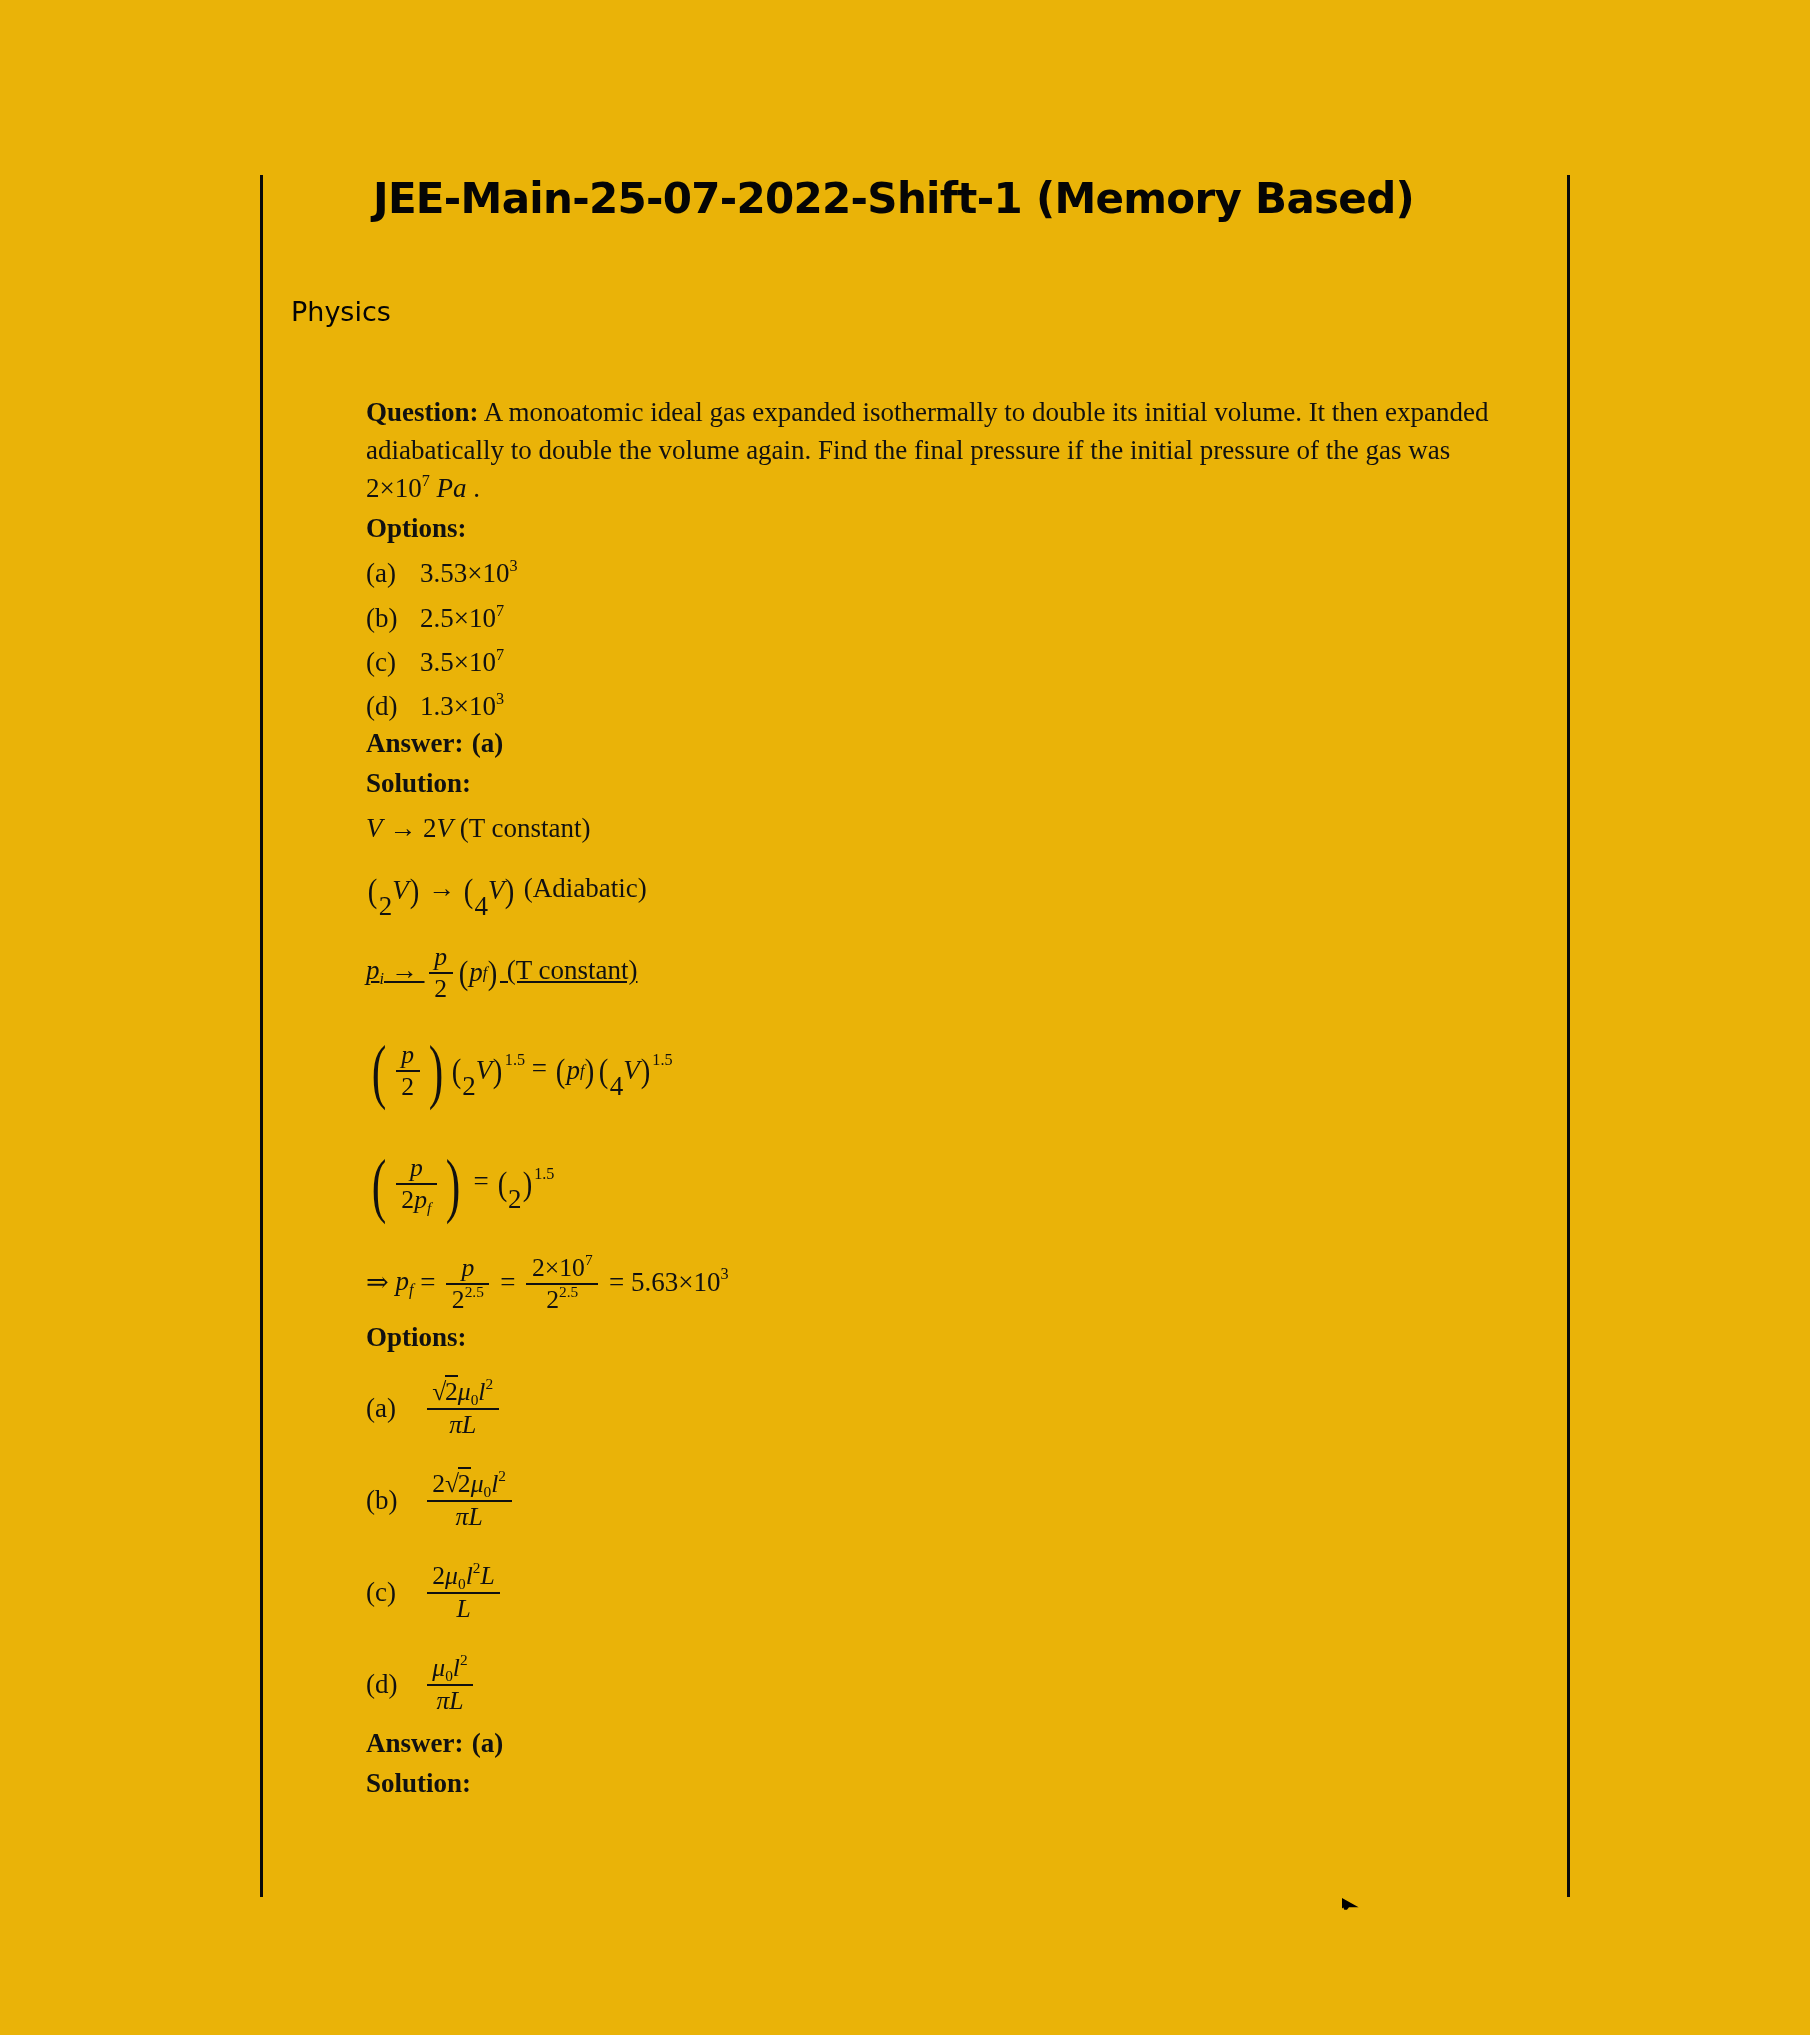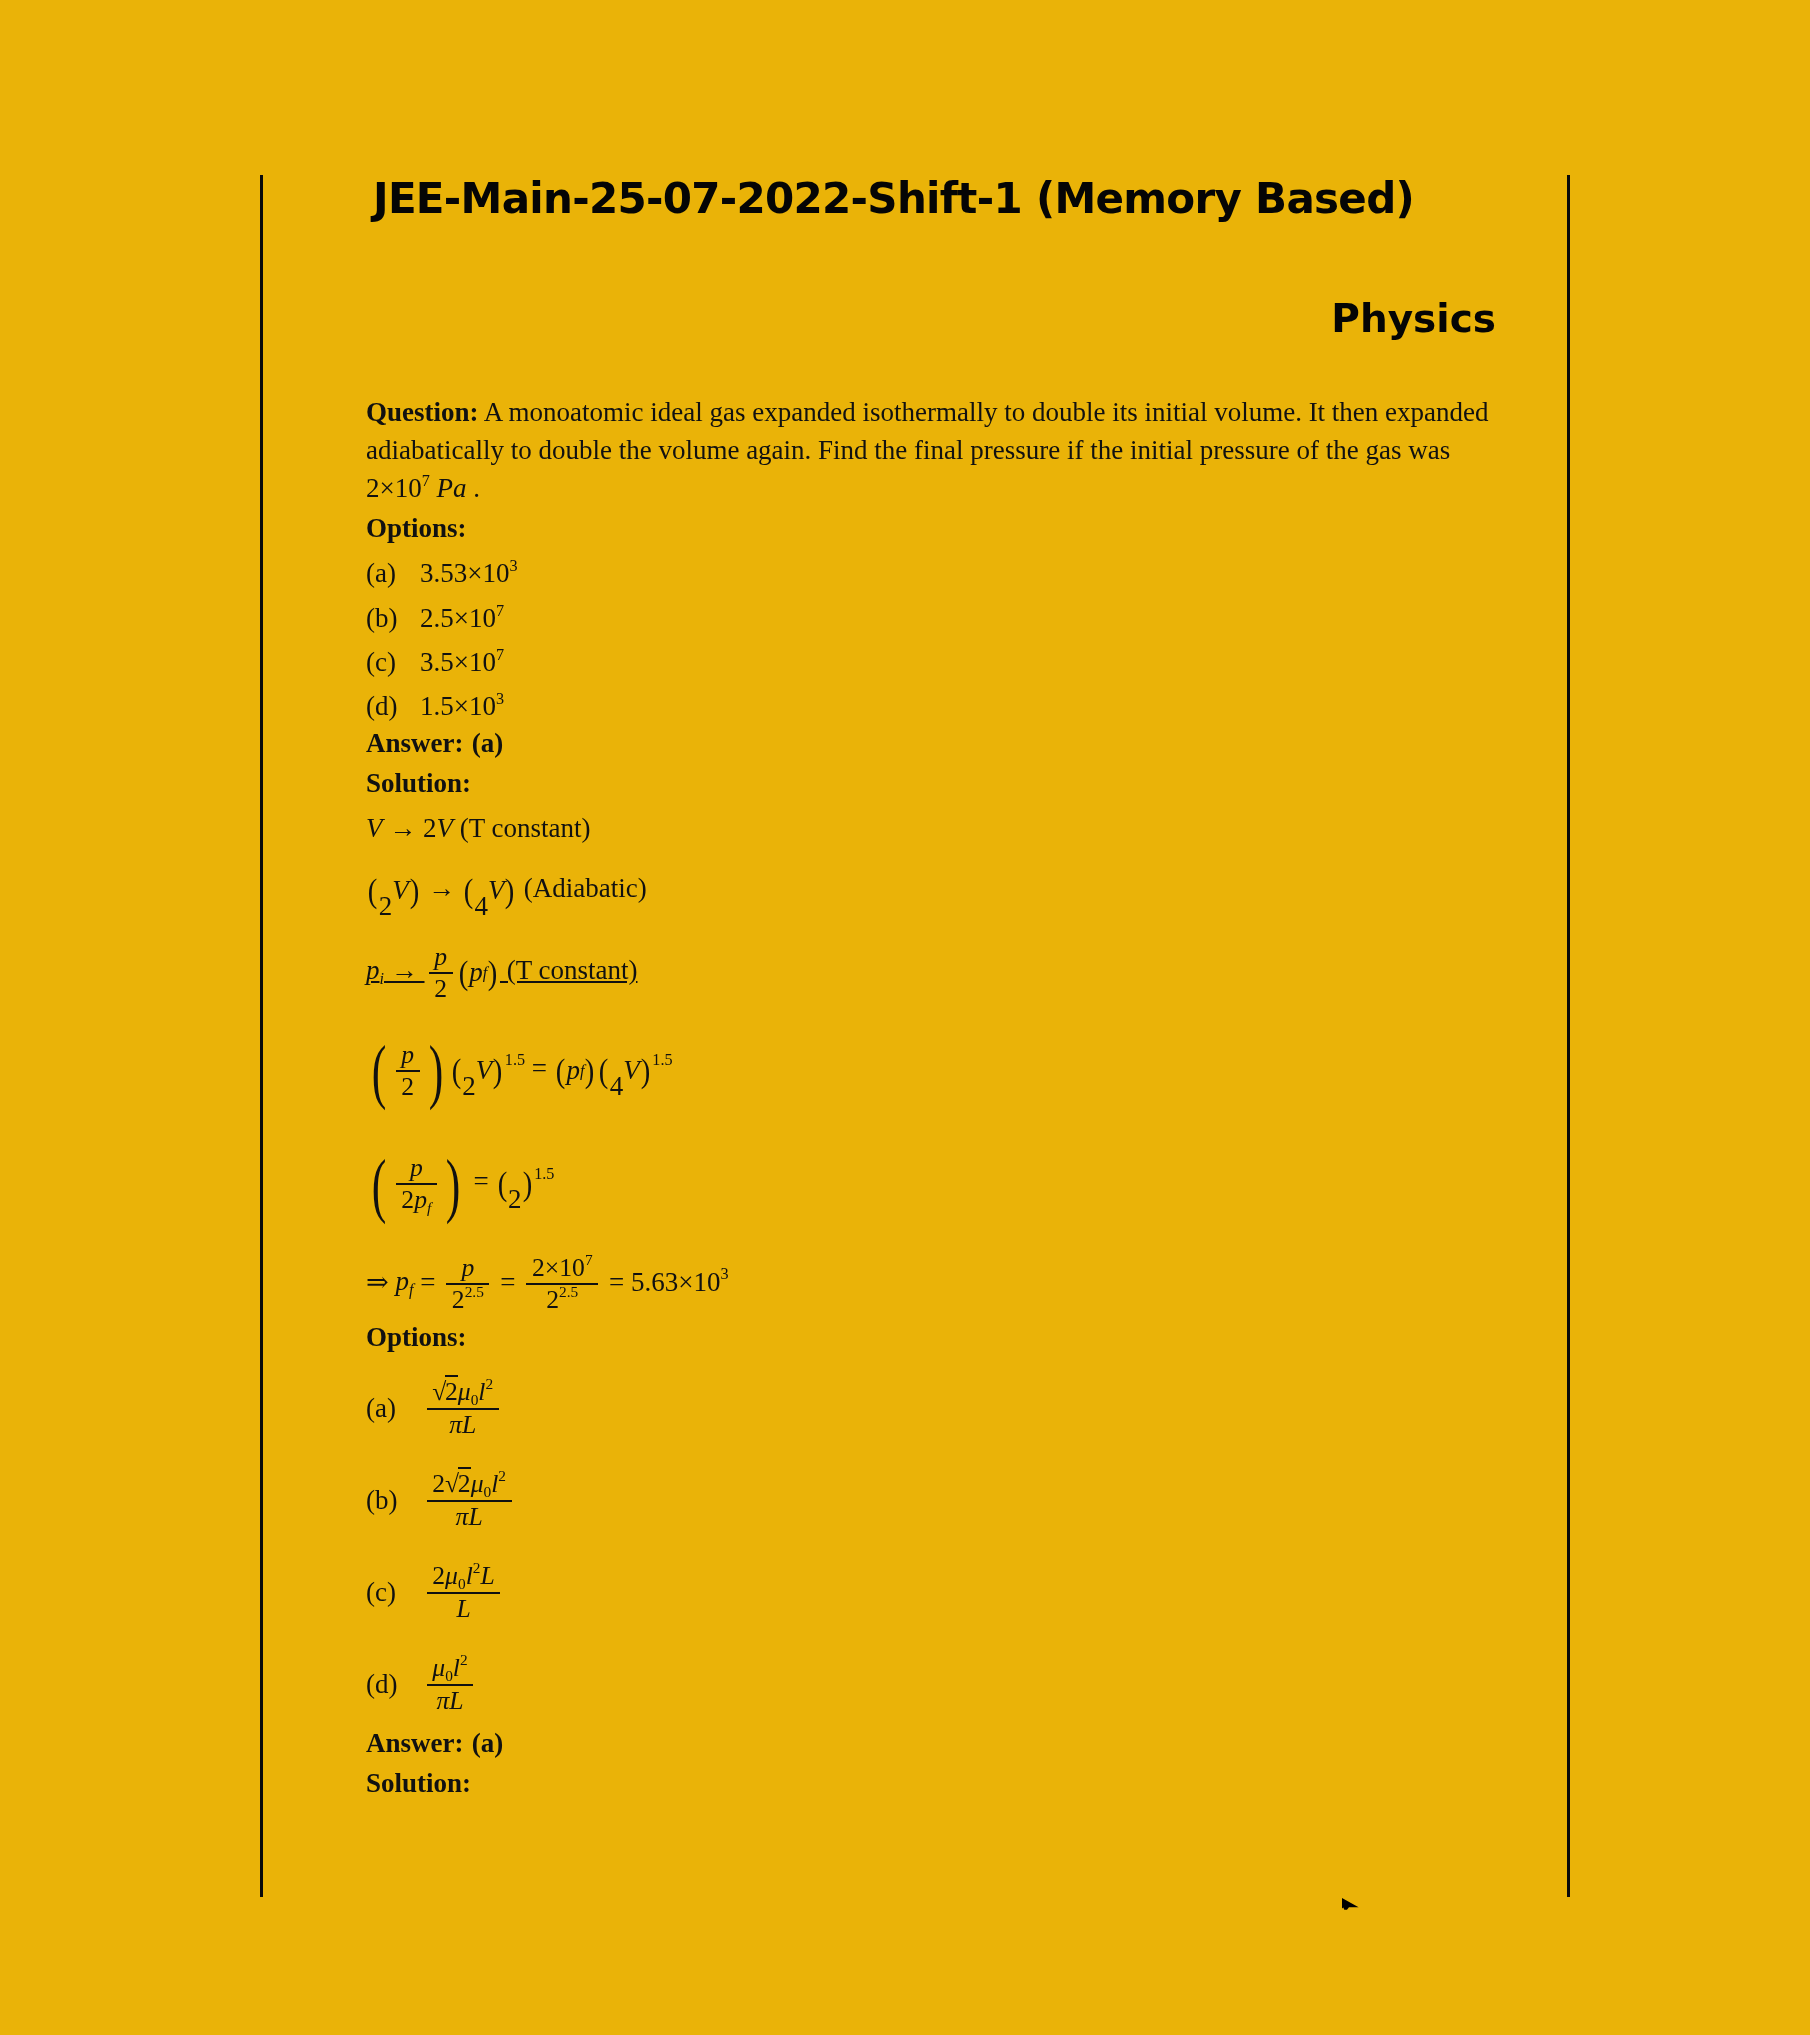--- a/index.html
+++ b/index.html
@@ -4,23 +4,23 @@
 <style>
   html,body{margin:0;padding:0;background:#ffffff;}
   .page{position:relative;width:1810px;height:2035px;background:#eab308;color:#111;
         font-family:"Liberation Serif","DejaVu Serif",serif;font-size:27px;overflow:hidden;}
   .rule{position:absolute;top:175px;height:1722px;width:2.8px;background:#0a0a0a;}
   .rule-left{left:260px;}
   .rule-right{left:1567px;}
   .doc-title{position:absolute;top:174px;left:291px;width:1205px;text-align:center;
         font-family:"DejaVu Sans","Liberation Sans",sans-serif;font-weight:bold;
         font-size:42px;letter-spacing:-0.7px;color:#050505;}
-  .subject{position:absolute;top:296px;left:291px;width:1205px;text-align:right;
-        font-family:"DejaVu Sans","Liberation Sans",sans-serif;font-weight:bold;
-        font-size:39px;color:#050505;}
+  .subject{position:absolute;top:296px;left:291px;width:1205px;text-align:left;
+        font-family:"DejaVu Sans","Liberation Sans",sans-serif;font-weight:normal;
+        font-size:27px;color:#050505;}
   .main{position:absolute;top:393px;left:366px;width:1132px;}
   p.qpara{margin:0;line-height:38px;}
   .blk-label{font-weight:bold;line-height:38px;margin-top:2px;}
   .opt-row{display:flex;align-items:baseline;gap:14px;margin-top:8.3px;line-height:36px;}
   .opt-row-f{display:flex;align-items:center;gap:16.6px;margin-top:14px;min-height:78px;}
   .opt-label{min-width:40px;}
   .answer-row{font-weight:bold;line-height:38px;}
   .answer-row .sp{margin-left:8.3px;}
   .math-line{display:block;margin-top:9.7px;line-height:1.25;}
   .mline-2{margin-top:12.5px;}
@@ -70,21 +70,21 @@
     <div class="opt-row">
       <span class="opt-label">(b)</span>
       <span><span class="mt">2.5×10</span><sup class="msup">7</sup></span>
     </div>
     <div class="opt-row">
       <span class="opt-label">(c)</span>
       <span><span class="mt">3.5×10</span><sup class="msup">7</sup></span>
     </div>
     <div class="opt-row">
       <span class="opt-label">(d)</span>
-      <span><span class="mt">1.5×10</span><sup class="msup">3</sup></span>
+      <span><span class="mt">1.3×10</span><sup class="msup">3</sup></span>
     </div>
 
     <div class="answer-row"><span>Answer:</span><span class="sp">(a)</span></div>
     <div class="blk-label">Solution:</div>
 
     <span class="math-line"><span class="mi">V</span><span class="mt"> → 2</span><span class="mi">V</span><span class="mt"> (T constant)</span></span>
     <span class="math-line mline-2"><span class="par">
           <span class="pg">(</span>
           <span class="pinner">
             <span class="mt">2</span>

